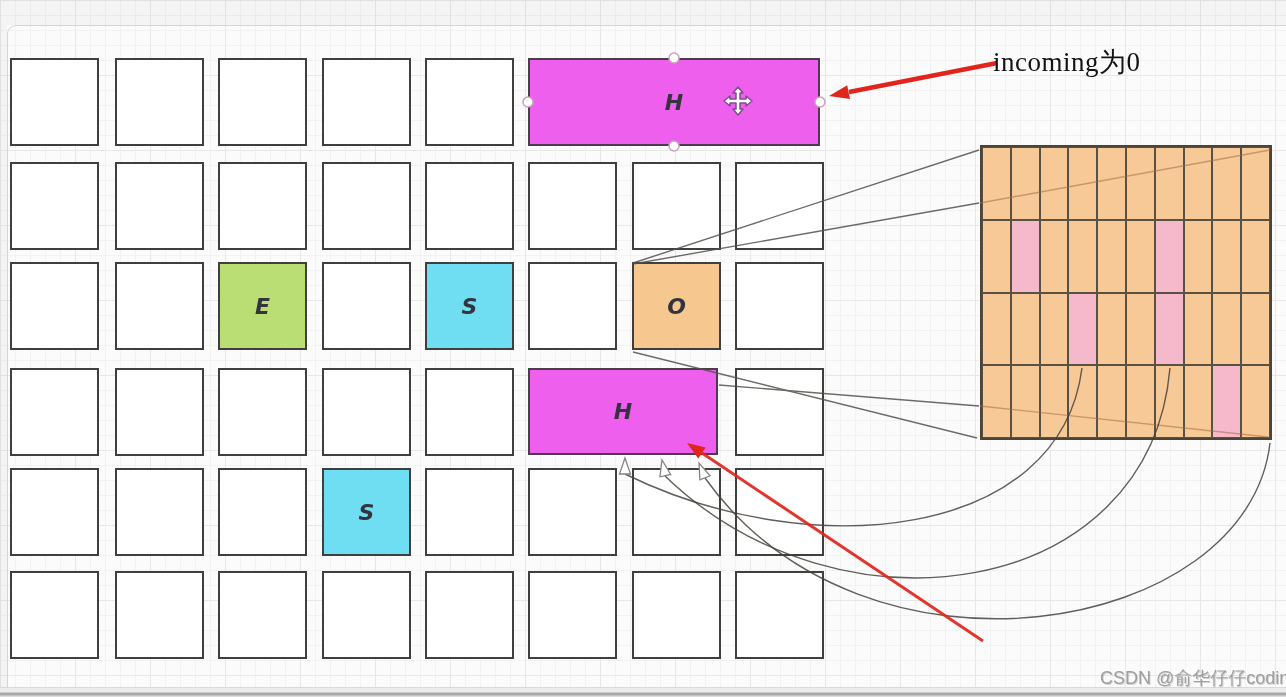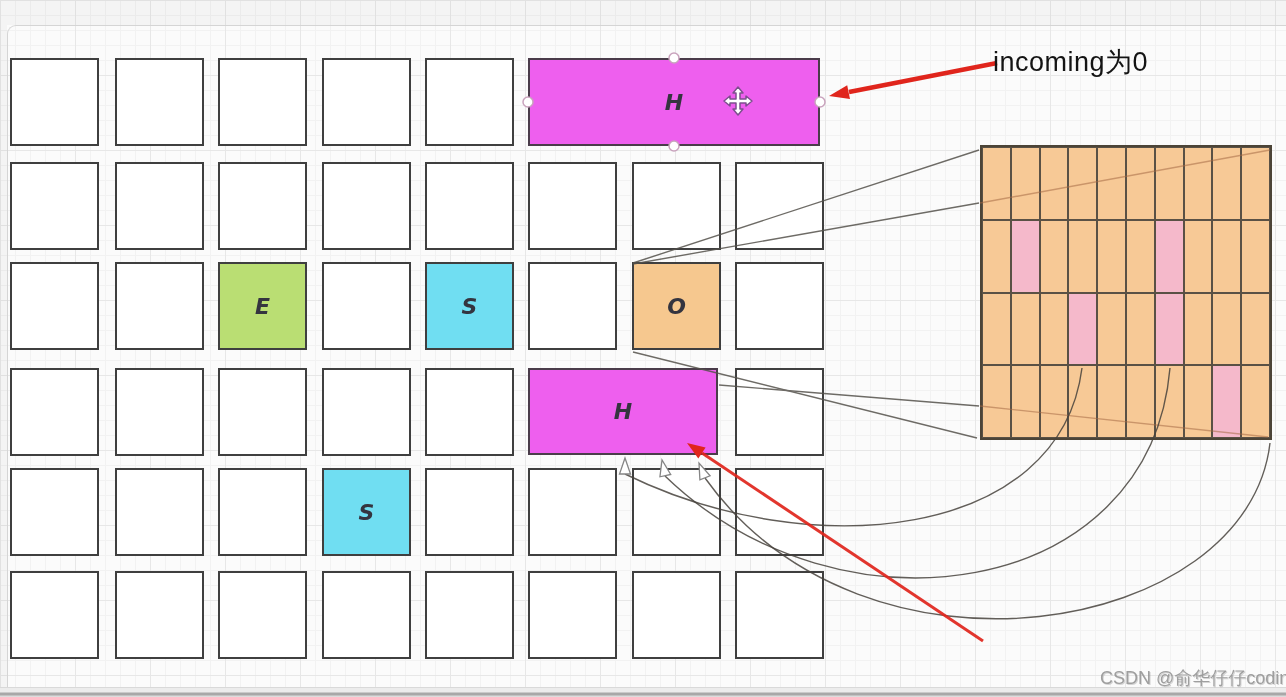--- a/index.html
+++ b/index.html
@@ -22,21 +22,21 @@
     background:linear-gradient(to bottom,#c6c6c6 0px,#ececec 1px,#ececec 5px,#a8a8a8 6px,#a8a8a8 8px,#dcdcdc 9px);}
   #leftGrid,#bitmapGrid{z-index:2;}
   .sq{position:absolute;box-sizing:border-box;background:#fff;border:2.5px solid #3f3f3f;
       display:flex;align-items:center;justify-content:center;z-index:2;}
   .block{border-color:#4a3c4a;}
   .cell-label{font-family:"DejaVu Sans","Liberation Sans",sans-serif;font-weight:bold;font-style:italic;
       font-size:22px;color:#34343f;}
   #bitmapGrid{position:absolute;display:grid;box-sizing:border-box;border:2.5px solid #4c4437;}
   .bcell{border:1px solid #5a5145;}
   #overlay{position:absolute;left:0;top:0;z-index:5;pointer-events:none;}
-  .incoming{position:absolute;font-family:Liberation Sans, sans-serif;color:#141414;z-index:6;white-space:nowrap;text-align:center;}
+  .incoming{position:absolute;font-family:Liberation Serif, serif;color:#141414;z-index:6;white-space:nowrap;text-align:center;}
   .incoming.top{left:993px;top:44px;font-size:27px;letter-spacing:0.5px;}
   .incoming.bottom{left:996px;top:650px;font-size:25px;}
   .watermark{position:absolute;left:1100px;top:666px;font-size:18px;color:#8f8f8f;opacity:0.85;
     z-index:7;white-space:nowrap;font-family:"Liberation Sans",sans-serif;
     text-shadow:1px 1px 0 rgba(150,150,150,0.45);}
 </style>
 </head>
 <body>
 
 <div class="canvas">

